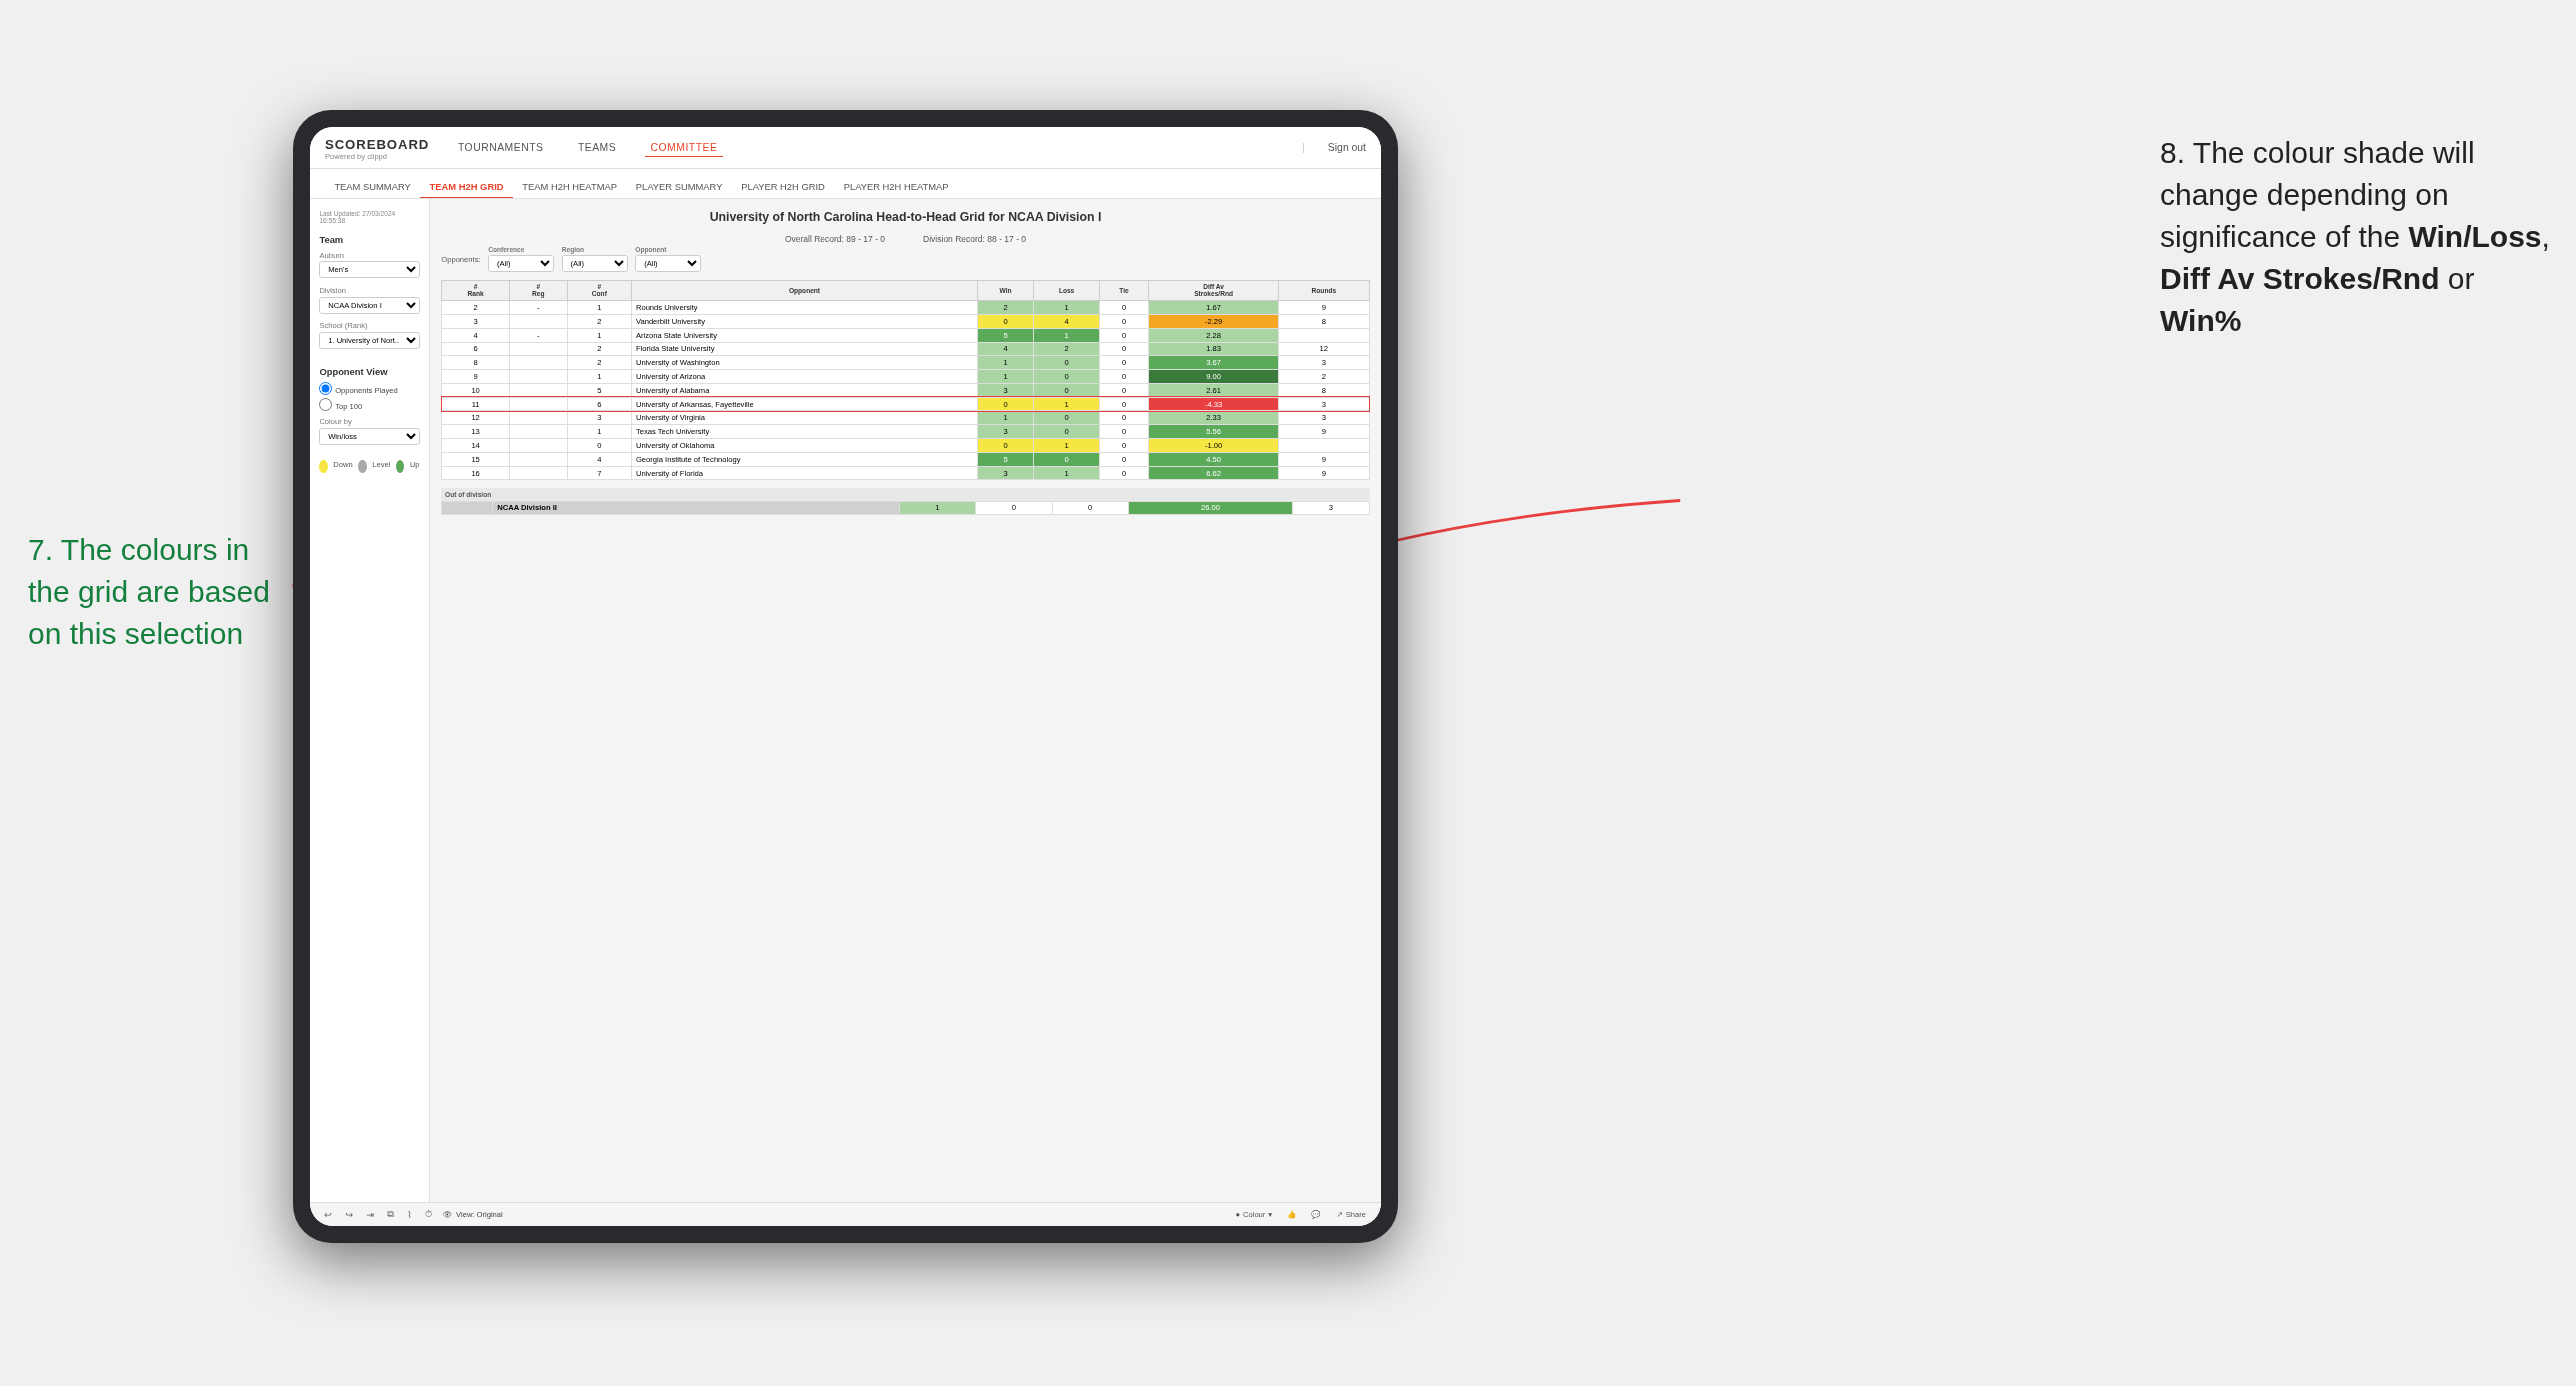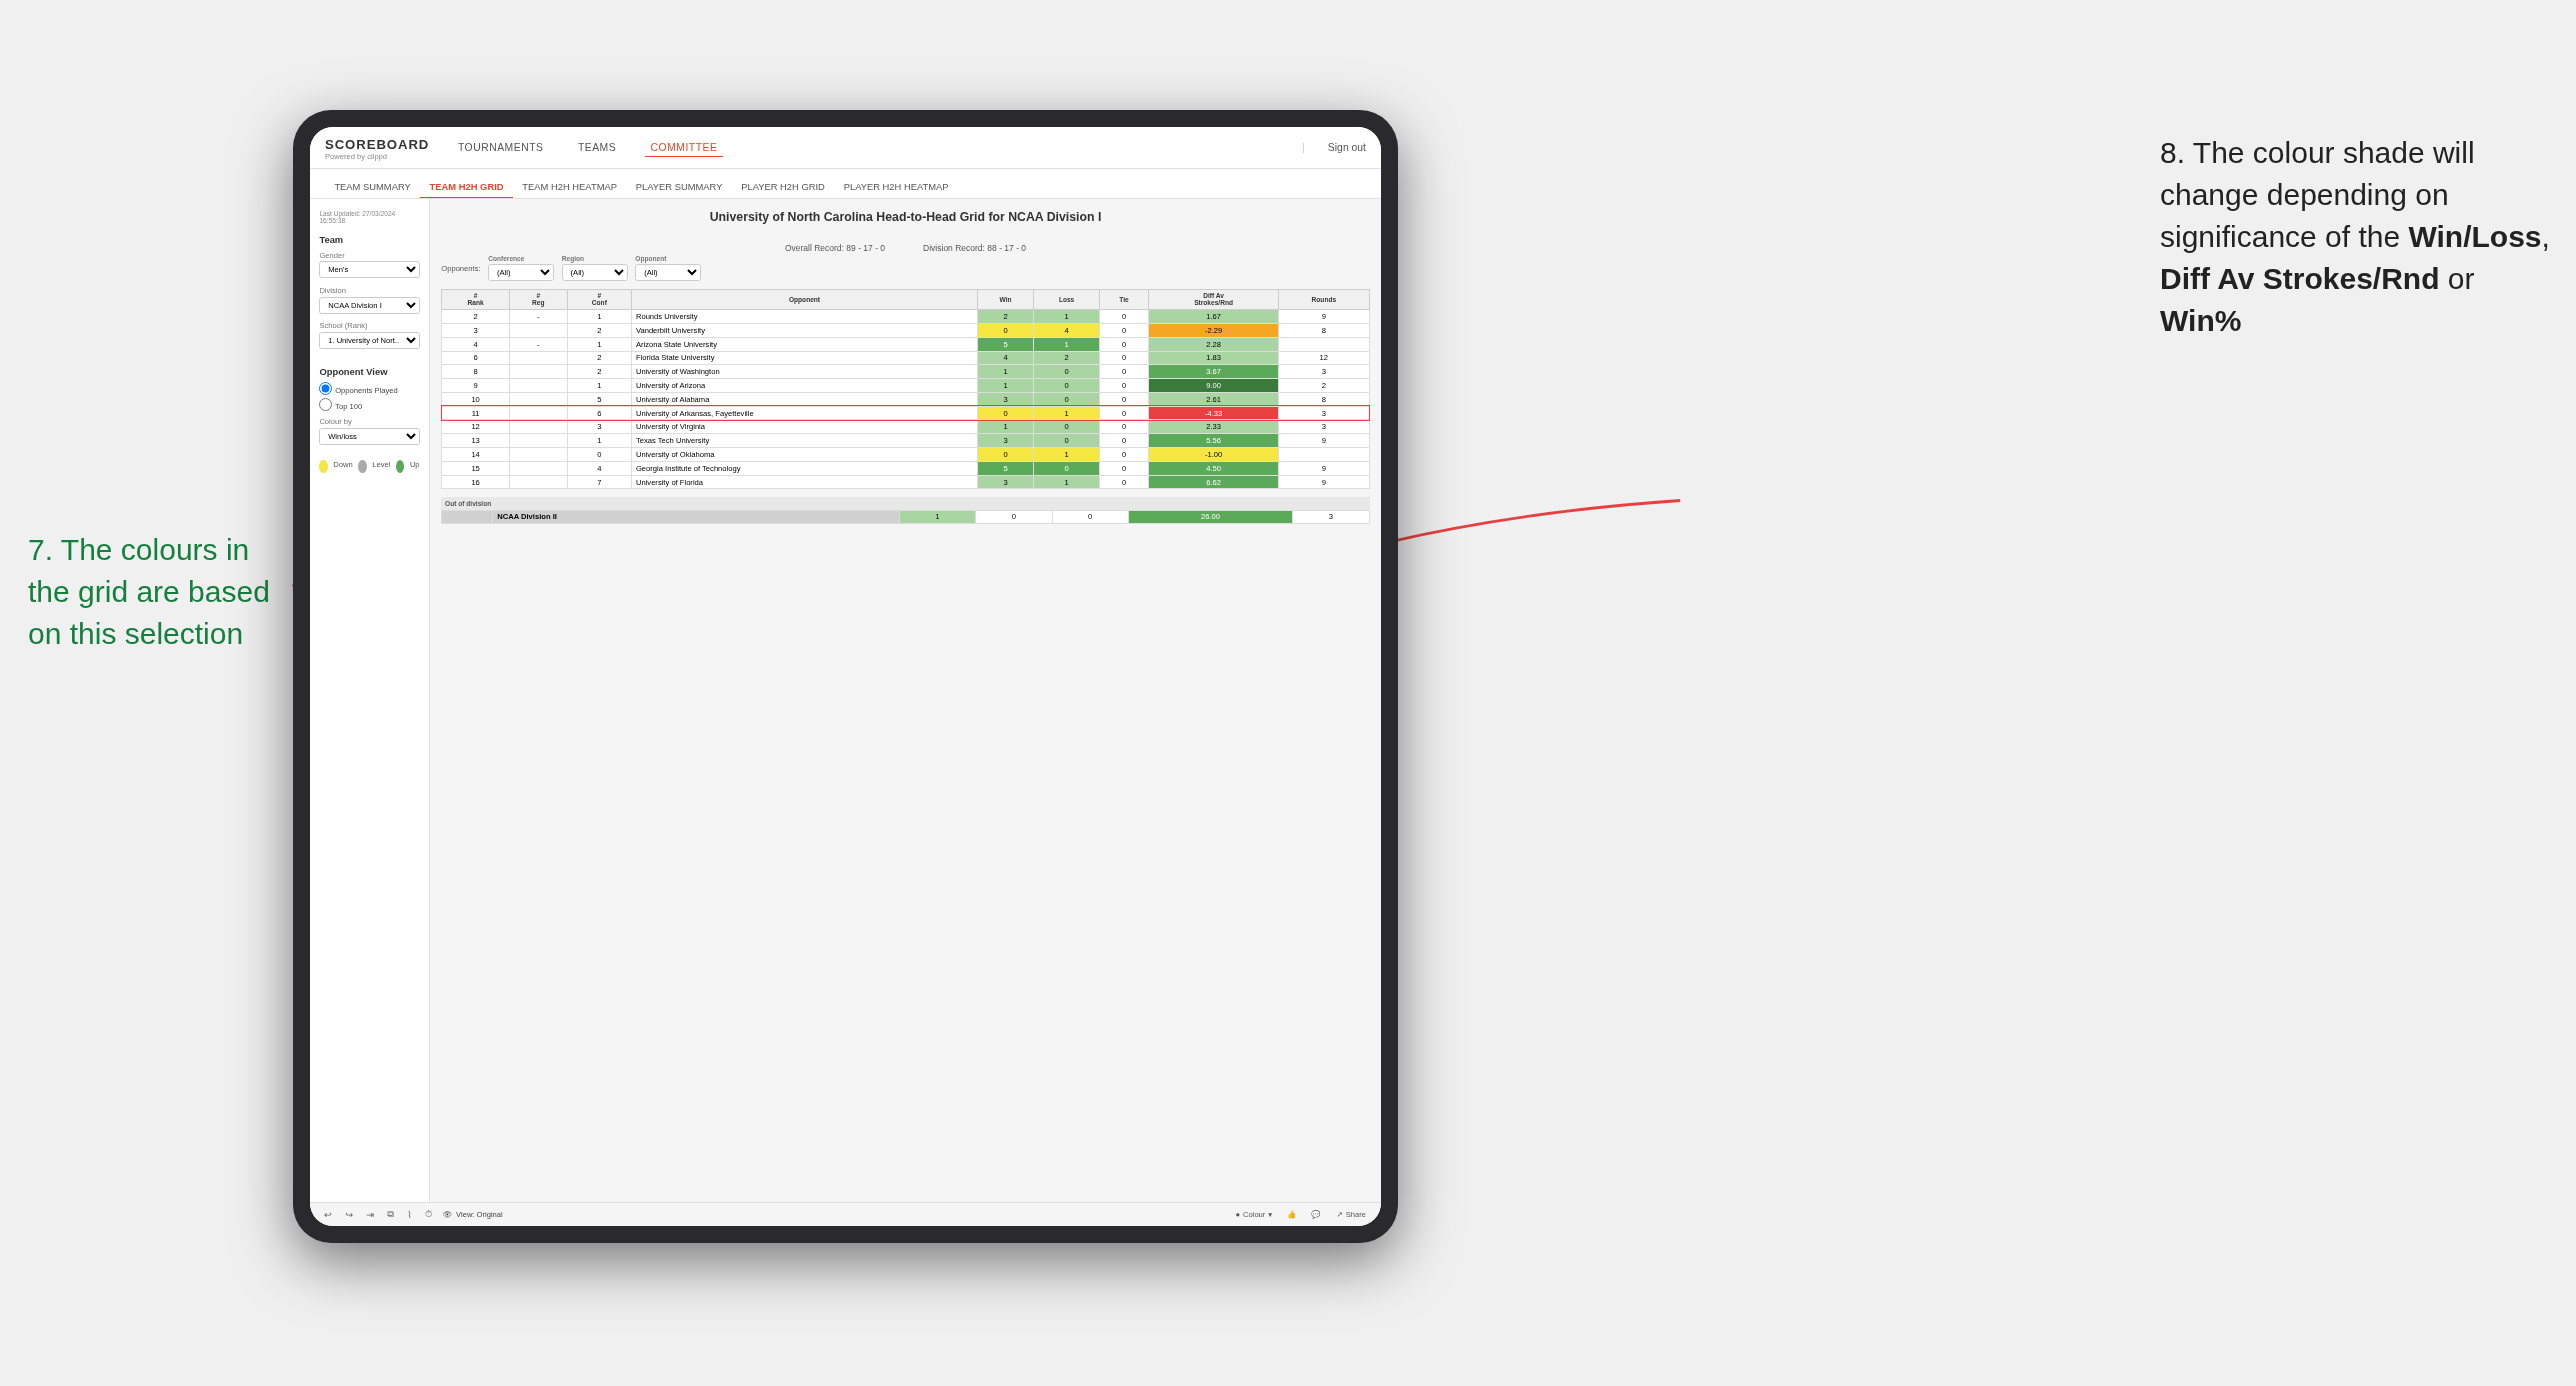--- a/index.html
+++ b/index.html
@@ -212,21 +212,21 @@
       padding: 11.3px;
       overflow: auto;
       background: #f5f5f5;
     }
 
     .grid-title {
       font-size: 12.3px;
       font-weight: 700;
       color: #333;
       text-align: center;
-      margin-bottom: 19px;
+      margin-bottom: 10px;
     }
 
     .grid-subtitle {
       font-size: 8.5px;
       color: #555;
       text-align: center;
       margin-bottom: 1.9px;
       display: flex;
       justify-content: center;
       gap: 38px;
@@ -401,21 +401,21 @@
     <div class="content-area">
 
       <div class="left-panel">
         <div class="last-updated">
           <span>Last Updated: 27/03/2024</span><br>
           <span>16:55:38</span>
         </div>
 
         <div class="panel-section-title">Team</div>
 
-        <div class="panel-label">Gender</div>
+        <div class="panel-label">Auburn</div>
         <select class="panel-select">
           <option>Men's</option>
         </select>
 
         <div class="panel-label">Division</div>
         <select class="panel-select">
           <option>NCAA Division I</option>
         </select>
 
         <div class="panel-label">School (Rank)</div>

